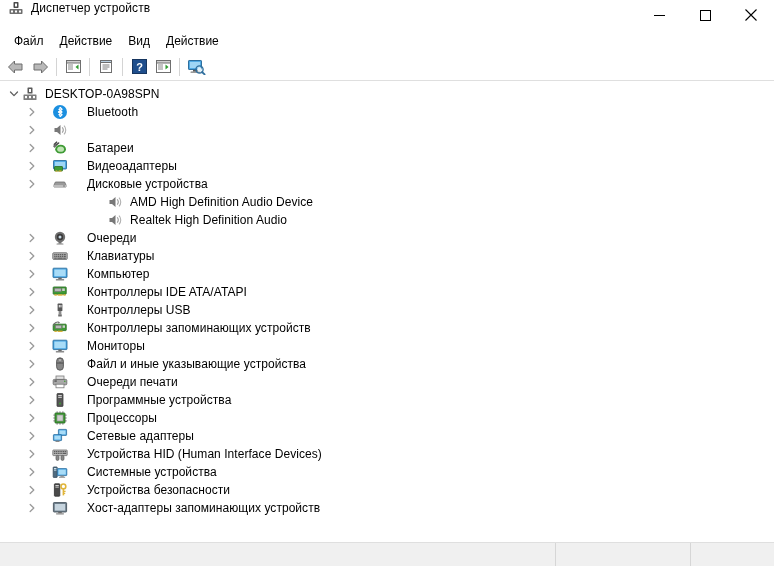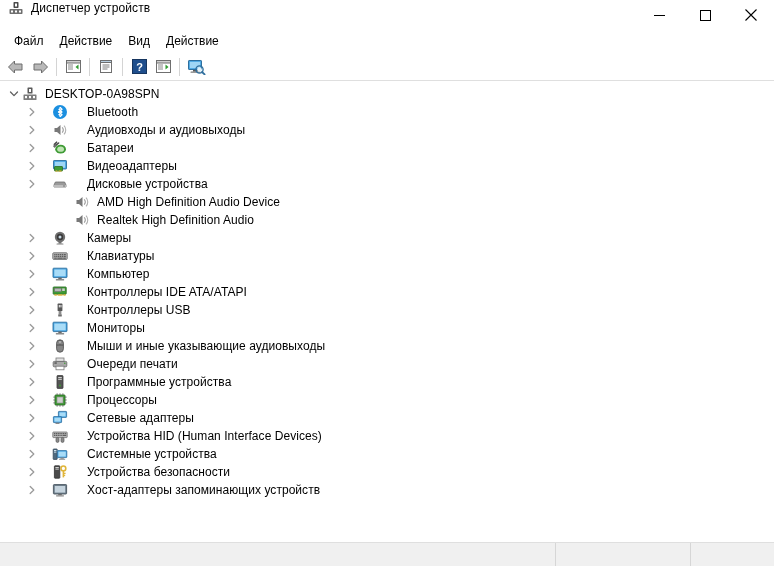--- a/index.html
+++ b/index.html
@@ -160,21 +160,21 @@
     display: block;
   }
   .row .icon svg { display: block; }
   .row .label {
     line-height: 16px;
     padding: 0 2px;
     letter-spacing: 0.05px;
   }
   .row.level0 { padding-left: 6px; }
   .row.level1 { padding-left: 24px; gap: 12px; }
-  .row.level2 { padding-left: 58px; }
+  .row.level2 { padding-left: 58px; margin-left: 33px; }
   .row.selected .label {
     background: #cce4f7;
   }
 
   
   .statusbar {
     height: 23px;
     min-height: 23px;
     background: #f0f0f0;
     border-top: 1px solid #dfdfdf;
@@ -355,21 +355,20 @@
               <path d="M3.2 1.5 L6.8 5 L3.2 8.5" fill="none" stroke="#9a9a9a" stroke-width="1.3" stroke-linecap="round" stroke-linejoin="round"></path>
             </svg>
           </span>
           <span class="icon">
             <svg width="16" height="16" viewBox="0 0 16 16">
               <path d="M2.5 6 L5 6 L8.5 3 L8.5 13 L5 10 L2.5 10 Z" fill="#787878"></path>
               <path d="M10.2 5.4 A4 4 0 0 1 10.2 10.6" fill="none" stroke="#9a9a9a" stroke-width="1.1"></path>
               <path d="M12 3.6 A6.4 6.4 0 0 1 12 12.4" fill="none" stroke="#b0b0b0" stroke-width="1.1"></path>
             </svg>
           </span>
-          <span class="label">Аудиовходы и аудиовыходы</span>
         </div>
         <div class="row level1">
           <span class="twisty">
             <svg width="10" height="10" viewBox="0 0 10 10">
               <path d="M3.2 1.5 L6.8 5 L3.2 8.5" fill="none" stroke="#9a9a9a" stroke-width="1.3" stroke-linecap="round" stroke-linejoin="round"></path>
             </svg>
           </span>
           <span class="icon">
             <svg width="16" height="16" viewBox="0 0 16 16">
               <ellipse cx="8.6" cy="9.2" rx="5.4" ry="4.4" fill="#3f9b35"></ellipse>
@@ -443,21 +442,21 @@
           </span>
           <span class="icon">
             <svg width="16" height="16" viewBox="0 0 16 16">
               <circle cx="8" cy="7" r="5.2" fill="#6e6e6e"></circle>
               <circle cx="8" cy="7" r="3.2" fill="#3a3a3a"></circle>
               <circle cx="8" cy="7" r="1.5" fill="#c9d9e4"></circle>
               <rect x="6.5" y="12" width="3" height="1.6" fill="#6e6e6e"></rect>
               <rect x="4.5" y="13.4" width="7" height="1.2" rx="0.5" fill="#808080"></rect>
             </svg>
           </span>
-          <span class="label">Камеры</span>
+          <span class="label">Очереди</span>
         </div>
         <div class="row level1">
           <span class="twisty">
             <svg width="10" height="10" viewBox="0 0 10 10">
               <path d="M3.2 1.5 L6.8 5 L3.2 8.5" fill="none" stroke="#9a9a9a" stroke-width="1.3" stroke-linecap="round" stroke-linejoin="round"></path>
             </svg>
           </span>
           <span class="icon">
             <svg width="16" height="16" viewBox="0 0 16 16">
               <rect x="0.8" y="4.8" width="14.4" height="6.6" rx="0.8" fill="#b9b9b9" stroke="#6e6e6e" stroke-width="0.9"></rect>
@@ -534,20 +533,39 @@
           <span class="label">Контроллеры USB</span>
         </div>
         <div class="row level1">
           <span class="twisty">
             <svg width="10" height="10" viewBox="0 0 10 10">
               <path d="M3.2 1.5 L6.8 5 L3.2 8.5" fill="none" stroke="#9a9a9a" stroke-width="1.3" stroke-linecap="round" stroke-linejoin="round"></path>
             </svg>
           </span>
           <span class="icon">
             <svg width="16" height="16" viewBox="0 0 16 16">
+              <rect x="1.2" y="4.2" width="13" height="6.4" rx="0.6" fill="#3f9b35" stroke="#2a6f24" stroke-width="0.9"></rect>
+              <rect x="3.4" y="5.2" width="6.2" height="3.2" fill="#b9b9b9" stroke="#6e6e6e" stroke-width="0.6"></rect>
+              <rect x="10.6" y="5.4" width="2.4" height="2.4" fill="#cfcfcf"></rect>
+              <rect x="2.4" y="10.6" width="2.4" height="1.4" fill="#d8b33a"></rect>
+              <rect x="5.6" y="10.6" width="5" height="1.4" fill="#d8b33a"></rect>
+              <path d="M1.6 6 C1.6 2.6 5.6 1.2 7.4 2.6" fill="none" stroke="#6e6e6e" stroke-width="1.1"></path>
+              <path d="M6.4 1.6 L7.9 2.7 L6.3 3.7" fill="#6e6e6e"></path>
+            </svg>
+          </span>
+          <span class="label">Контроллеры запоминающих устройств</span>
+        </div>
+        <div class="row level1">
+          <span class="twisty">
+            <svg width="10" height="10" viewBox="0 0 10 10">
+              <path d="M3.2 1.5 L6.8 5 L3.2 8.5" fill="none" stroke="#9a9a9a" stroke-width="1.3" stroke-linecap="round" stroke-linejoin="round"></path>
+            </svg>
+          </span>
+          <span class="icon">
+            <svg width="16" height="16" viewBox="0 0 16 16">
               <rect x="1" y="2.2" width="14" height="9.4" rx="0.7" fill="#3fa0e0" stroke="#2f6f9e" stroke-width="0.9"></rect>
               <rect x="2.3" y="3.5" width="11.4" height="6.8" fill="#a9dcf7"></rect>
               <rect x="6.3" y="11.6" width="3.4" height="1.6" fill="#6a6a6a"></rect>
               <rect x="3.8" y="13.1" width="8.4" height="1.3" rx="0.5" fill="#8a8a8a"></rect>
             </svg>
           </span>
           <span class="label">Мониторы</span>
         </div>
         <div class="row level1">
           <span class="twisty">
@@ -556,21 +574,21 @@
             </svg>
           </span>
           <span class="icon">
             <svg width="16" height="16" viewBox="0 0 16 16">
               <rect x="4.6" y="1.8" width="6.8" height="12.4" rx="3.4" fill="#868686" stroke="#545454" stroke-width="0.9"></rect>
               <path d="M8 2 L8 6.6" stroke="#4a4a4a" stroke-width="0.9"></path>
               <rect x="4.8" y="6.6" width="6.4" height="0.9" fill="#4a4a4a"></rect>
               <rect x="7.4" y="3" width="1.2" height="2.6" rx="0.5" fill="#dadada"></rect>
             </svg>
           </span>
-          <span class="label">Мыши и иные указывающие аудиовыходы</span>
+          <span class="label">Файл и иные указывающие устройства</span>
         </div>
         <div class="row level1">
           <span class="twisty">
             <svg width="10" height="10" viewBox="0 0 10 10">
               <path d="M3.2 1.5 L6.8 5 L3.2 8.5" fill="none" stroke="#9a9a9a" stroke-width="1.3" stroke-linecap="round" stroke-linejoin="round"></path>
             </svg>
           </span>
           <span class="icon">
             <svg width="16" height="16" viewBox="0 0 16 16">
               <rect x="4" y="2" width="8" height="3.4" fill="#e2e2e2" stroke="#7a7a7a" stroke-width="0.8"></rect>

